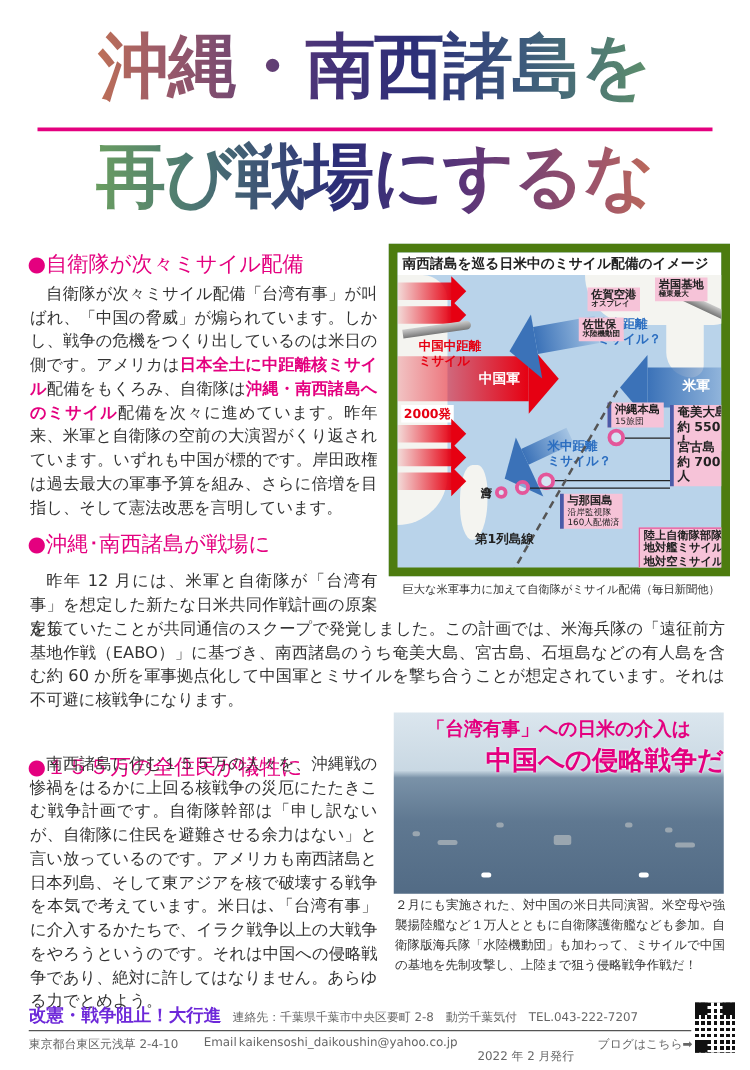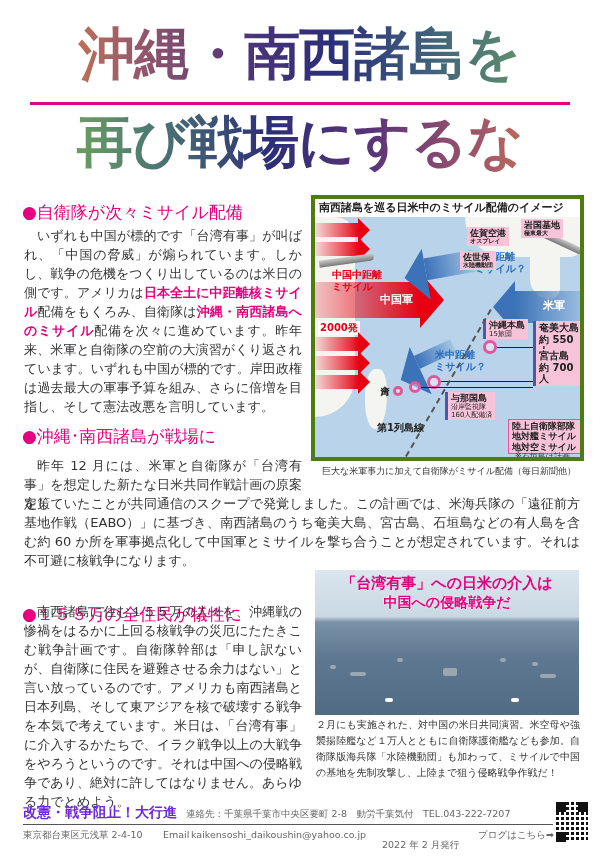--- a/index.html
+++ b/index.html
@@ -16,42 +16,42 @@
   .title-2 { top: 110px; background-image: linear-gradient(90deg, #86c24e 0%, #4e7a72 25%, #2c2e78 45%, #5a3478 62%, #a0566a 80%, #f08e3c 100%); }
   .title-rule { position: absolute; left: 30px; top: 102px; width: 540px; height: 3px; background: #e4007f; }
 
   .heading { position: absolute; color: #e4007f; font-size: 17px; line-height: 20px; white-space: nowrap; }
   .heading .dot { color: #e4007f; }
   .body-text { position: absolute; font-size: 13px; line-height: 19px; color: #333; text-align: justify; }
   .body-text p { text-indent: 1em; }
   .hl { color: #e4007f; font-weight: bold; }
 
   
-  .map { position: absolute; left: 311px; top: 195px; width: 273px; height: 266px; background: #b9d3ea; overflow: hidden; border: 4px solid #4d7c0f; }
+  .map { position: absolute; left: 311px; top: 195px; width: 273px; height: 266px; background: #b9d3ea; overflow: hidden; border: 7px solid #4d7c0f; }
   .map-title { position: absolute; left: 0; top: 0; width: 100%; height: 18px; background: #fff; font-size: 11px; font-weight: bold; color: #222; line-height: 18px; padding-left: 4px; white-space: nowrap; }
   .land { position: absolute; background: #f4f4f0; }
   .arrow-red { position: absolute; height: 14px; background: linear-gradient(90deg, rgba(230,0,18,0.1), #e60012); }
   .arrow-red::after { content: ""; position: absolute; right: -10px; top: -5px; border-left: 12px solid #e60012; border-top: 12px solid transparent; border-bottom: 12px solid transparent; }
   .arrow-big { position: absolute; left: 0; top: 83px; width: 105px; height: 36px; background: linear-gradient(90deg, rgba(230,0,18,0.2), #e60012); }
   .arrow-big::after { content: ""; position: absolute; right: -24px; top: -10px; border-left: 24px solid #e60012; border-top: 28px solid transparent; border-bottom: 28px solid transparent; }
   .arrow-blue { position: absolute; height: 32px; background: linear-gradient(270deg, rgba(50,110,190,0.15), #3b72b8); }
   .arrow-blue::before { content: ""; position: absolute; left: -22px; top: -10px; border-right: 22px solid #3b72b8; border-top: 26px solid transparent; border-bottom: 26px solid transparent; }
   .map-label { position: absolute; font-weight: bold; white-space: nowrap; }
   .pink-box { position: absolute; background: #f6c3d8; border-left: 3px solid #4a5aa8; padding: 1px 3px; font-weight: bold; color: #222; line-height: 1.15; }
   .circle { position: absolute; border: 3px solid #e4569a; border-radius: 50%; background: rgba(255,255,255,0.4); }
   .island-line { position: absolute; border-left: 2px dashed #555; transform-origin: top left; }
   .conn { position: absolute; height: 1px; background: #222; }
   .missile { position: absolute; height: 7px; background: linear-gradient(180deg,#ccc,#777); border-radius: 0 6px 6px 0; }
 
   .caption { position: absolute; font-size: 9px; color: #333; white-space: nowrap; }
 
   
   .photo { position: absolute; left: 315px; top: 570px; width: 264px; height: 145px; overflow: hidden; background: linear-gradient(180deg, #dbe6ee 0%, #c9d8e3 32%, #7a92a8 36%, #5f7891 60%, #526b85 100%); }
   .photo-h1 { position: absolute; left: 0; top: 4px; width: 100%; text-align: center; font-size: 15px; color: #e4007f; font-weight: bold; white-space: nowrap; }
-  .photo-h2 { position: absolute; left: 0; top: 24px; width: 100%; text-align: center; font-size: 14px; color: #e4007f; font-weight: bold; white-space: nowrap; text-shadow: 0 0 2px #fff; }
+  .photo-h2 { position: absolute; left: 0; top: 24px; width: 100%; text-align: right; font-size: 21px; color: #e4007f; font-weight: bold; white-space: nowrap; text-shadow: 0 0 2px #fff; }
   .ship { position: absolute; background: #9aa6b0; height: 4px; border-radius: 2px; }
 
   .footer-title { position: absolute; left: 23px; top: 804px; font-size: 14px; font-weight: bold; color: #6d28d9; white-space: nowrap; }
   .footer-line { position: absolute; left: 23px; top: 824px; width: 530px; height: 1px; background: #555; }
   .footer-small { position: absolute; font-size: 9.5px; color: #666; white-space: nowrap; }
   .qr { position: absolute; left: 556px; top: 802px; width: 32px; height: 40px; background:
       repeating-linear-gradient(90deg,#111 0 3px,#fff 3px 5px),
       #111; }
   .qr-inner { position: absolute; inset: 0; background:
       linear-gradient(#111,#111) 0 0/10px 10px no-repeat,
@@ -63,21 +63,21 @@
 <body>
 
 <div class="title-line title-1">沖縄・南西諸島を</div>
 <div class="title-rule"></div>
 <div class="title-line title-2">再び戦場にするな</div>
 
 <div class="heading" style="left:22px; top:202px;">
   <span class="dot">●</span><span>自衛隊が次々ミサイル配備</span>
 </div>
 <div class="body-text" style="left:24px; top:226px; width:278px;">
-  <p><span>いずれも中国が標的です「台湾有事」が叫ばれ、「中国の脅威」が煽られています。しかし、戦争の危機をつくり出しているのは米日の側です。アメリカは</span><span class="hl">日本全土に中距離核ミサイル</span><span>配備をもくろみ、自衛隊は</span><span class="hl">沖縄・南西諸島へのミサイル</span><span>配備を次々に進めています。昨年来、米軍と自衛隊の空前の大演習がくり返されています。いずれも中国が標的です。岸田政権は過去最大の軍事予算を組み、さらに倍増を目指し、そして憲法改悪を言明しています。</span></p>
+  <p><span>自衛隊が次々ミサイル配備「台湾有事」が叫ばれ、「中国の脅威」が煽られています。しかし、戦争の危機をつくり出しているのは米日の側です。アメリカは</span><span class="hl">日本全土に中距離核ミサイル</span><span>配備をもくろみ、自衛隊は</span><span class="hl">沖縄・南西諸島へのミサイル</span><span>配備を次々に進めています。昨年来、米軍と自衛隊の空前の大演習がくり返されています。いずれも中国が標的です。岸田政権は過去最大の軍事予算を組み、さらに倍増を目指し、そして憲法改悪を言明しています。</span></p>
 </div>
 
 <div class="heading" style="left:22px; top:426px;">
   <span class="dot">●</span><span>沖縄･南西諸島が戦場に</span>
 </div>
 <div class="body-text" style="left:24px; top:456px; width:278px;">
   <p>昨年 12 月には、米軍と自衛隊が「台湾有事」を想定した新たな日米共同作戦計画の原案を策</p>
 </div>
 <div class="body-text" style="left:24px; top:494px; width:556px;">
   <p style="text-indent:0">定していたことが共同通信のスクープで発覚しました。この計画では、米海兵隊の「遠征前方基地作戦（EABO）」に基づき、南西諸島のうち奄美大島、宮古島、石垣島などの有人島を含む約 60 か所を軍事拠点化して中国軍とミサイルを撃ち合うことが想定されています。それは不可避に核戦争になります。</p>

